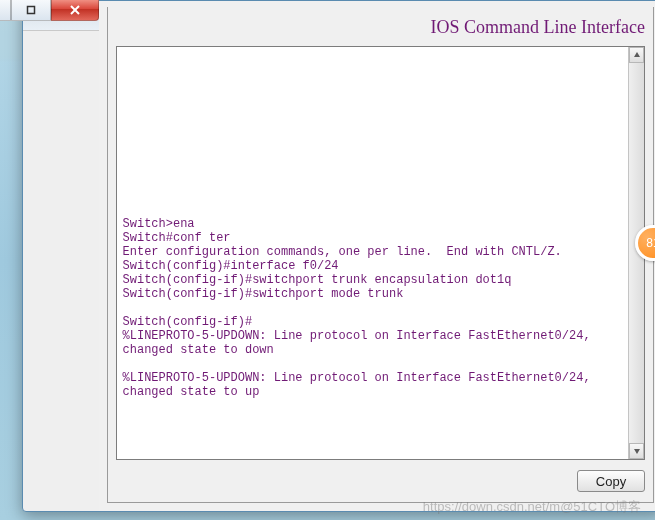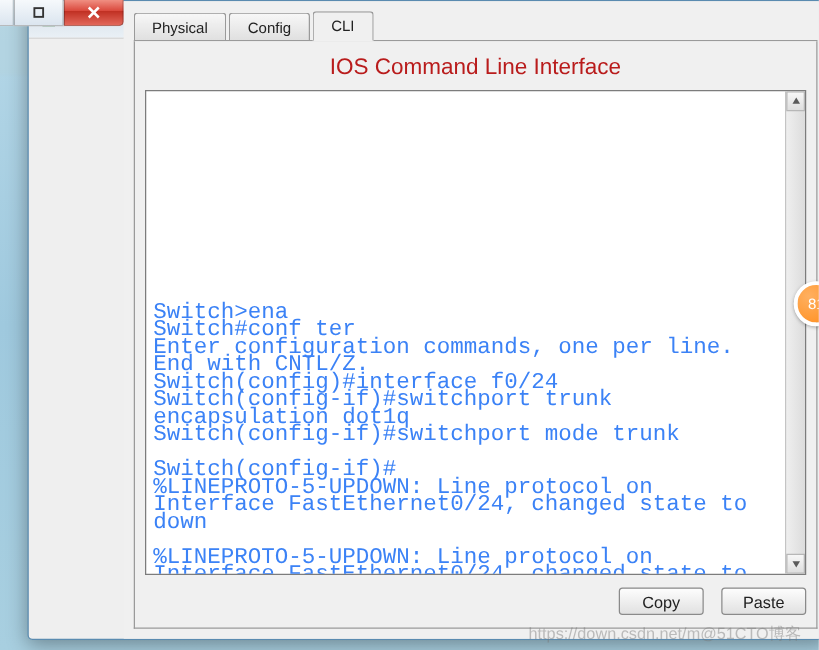--- a/index.html
+++ b/index.html
@@ -98,36 +98,36 @@
     border-bottom:1px solid #f0f0f0;
   }
   .panel {
     flex:1;
     border:1px solid #9a9a9a; border-top:none;
     padding:6px 8px 10px 8px;
     display:flex; flex-direction:column;
     background:#f0f0f0;
   }
   .heading {
-    text-align:center;
-    font-family: Liberation Sans, sans-serif;
-    font-size:18px; color:#b91c1c;
+    text-align:right;
+    font-family: Liberation Serif, serif;
+    font-size:18px; color:#701a75;
     margin:4px 0 8px 0;
   }
   .console-wrap {
     flex:1; position:relative;
     border:1px solid #7c7c7c;
     background:#fff;
   }
   .console {
     position:absolute; left:0; top:0; right:16px; bottom:0;
     padding: 170px 6px 6px 6px;
     font-family: "Courier New", monospace;
-    font-size:18px; line-height:14px;
-    color:#3b82f6;
+    font-size:12px; line-height:14px;
+    color:#701a75;
     white-space:pre-wrap; word-break:break-word;
     overflow:hidden;
   }
   .scrollbar {
     position:absolute; right:0; top:0; bottom:0;
     width:16px;
     background:linear-gradient(90deg,#efefef,#dcdcdc);
     border-left:1px solid #c4c4c4;
   }
   .sb-btn {
@@ -183,31 +183,20 @@
       <div class="win-btn close">
         <svg width="12" height="12">
             <line class="win-glyph" x1="2" y1="2" x2="10" y2="10"></line>
             <line class="win-glyph" x1="10" y1="2" x2="2" y2="10"></line>
           </svg>
       </div>
     </div>
   </div>
 
   <div class="client">
-    <div class="tabstrip">
-      <div class="tab">
-          <span>Physical</span>
-        </div>
-      <div class="tab">
-          <span>Config</span>
-        </div>
-      <div class="tab active">
-          <span>CLI</span>
-        </div>
-    </div>
 
     <div class="panel">
       <div class="heading">IOS Command Line Interface</div>
 
       <div class="console-wrap">
         <div class="console">Switch&gt;ena
 Switch#conf ter
 Enter configuration commands, one per line.  End with CNTL/Z.
 Switch(config)#interface f0/24
 Switch(config-if)#switchport trunk encapsulation dot1q
@@ -229,23 +218,20 @@
                 <polygon points="1,2 7,2 4,7" fill="#5a5a5a"></polygon>
               </svg>
           </div>
         </div>
       </div>
 
       <div class="button-row">
         <div class="btn">
             <span>Copy</span>
           </div>
-        <div class="btn">
-            <span>Paste</span>
-          </div>
       </div>
     </div>
   </div>
 </div>
 
 <div class="badge">
   <span>81</span>
 </div>
 <div class="watermark">https://down.csdn.net/m@51CTO博客</div>
 

